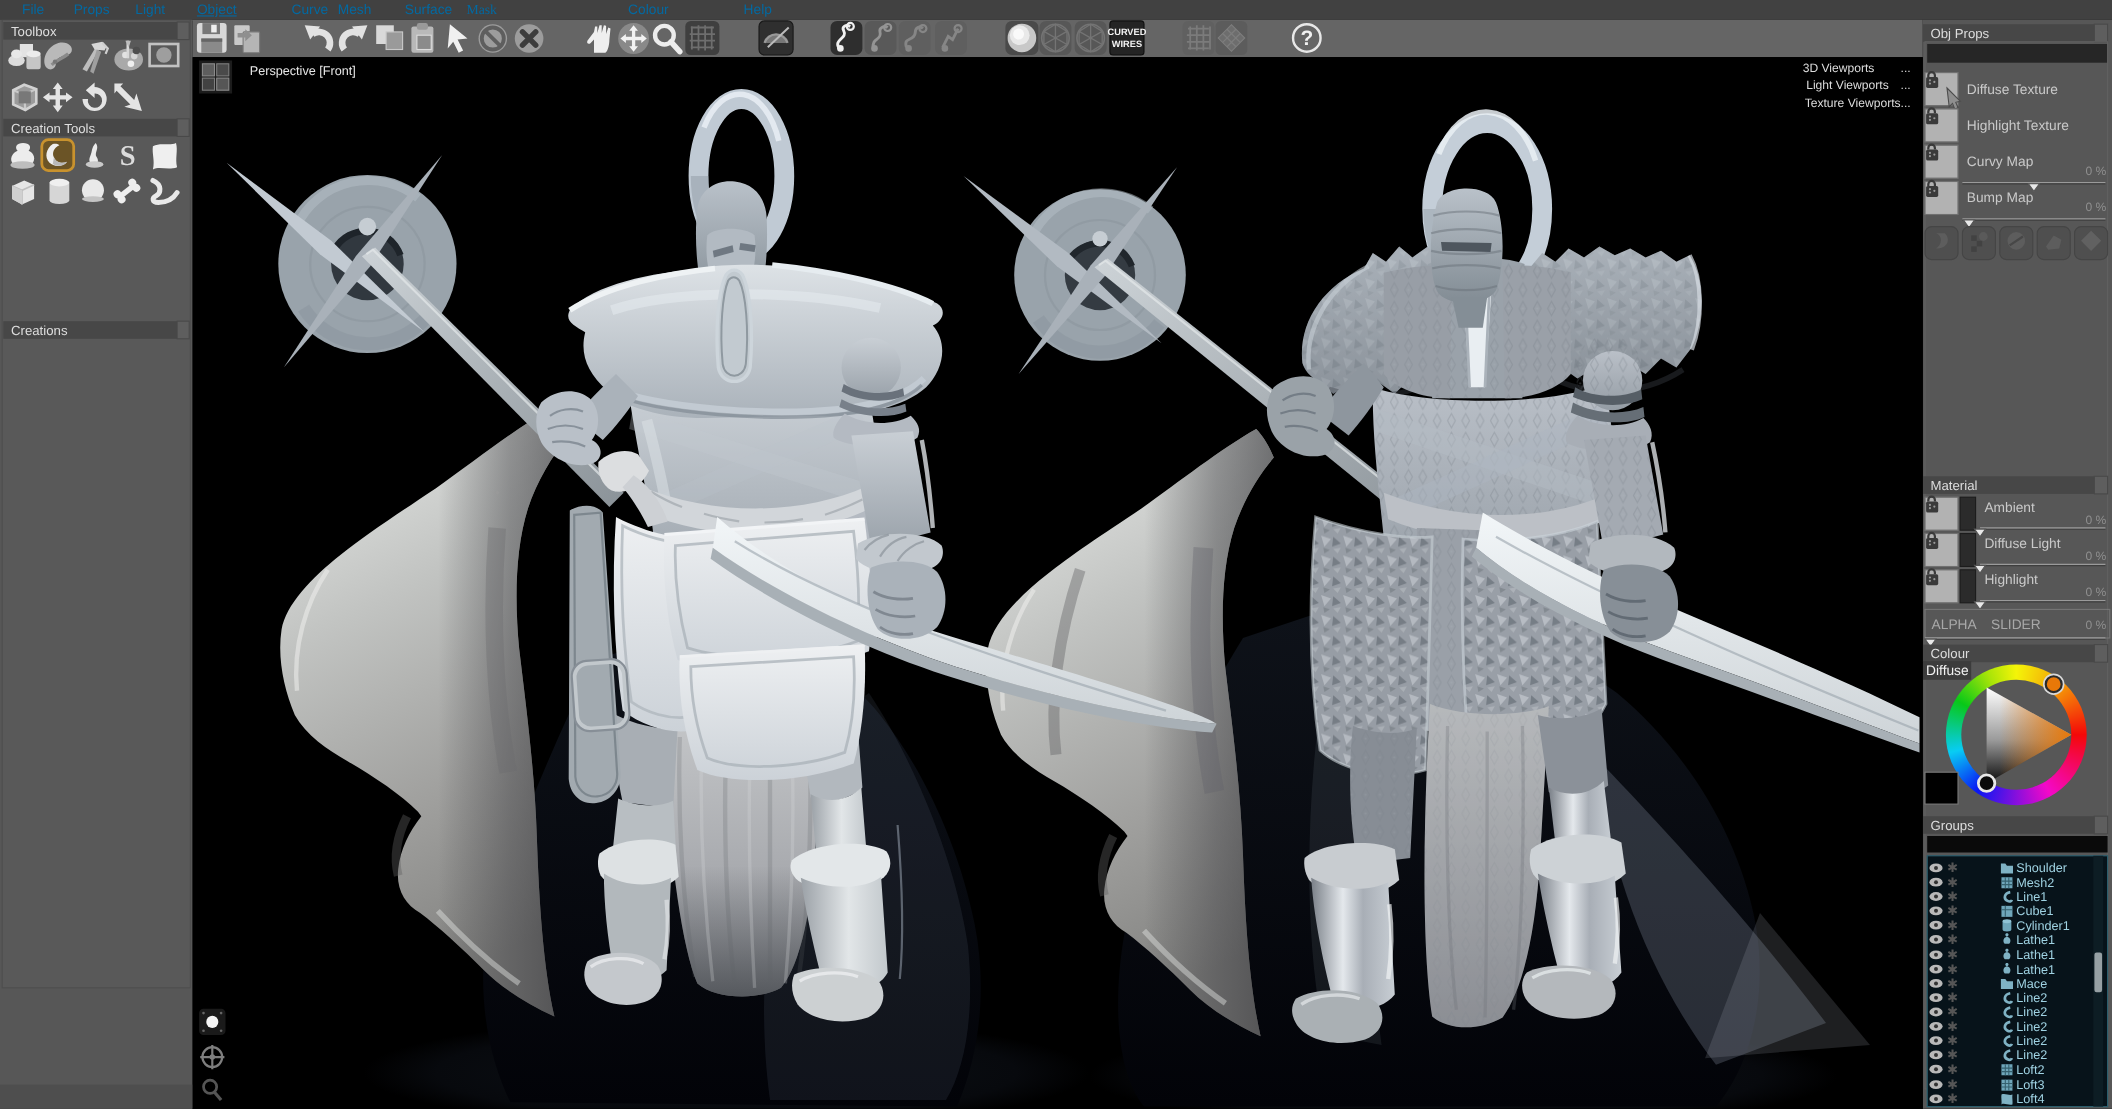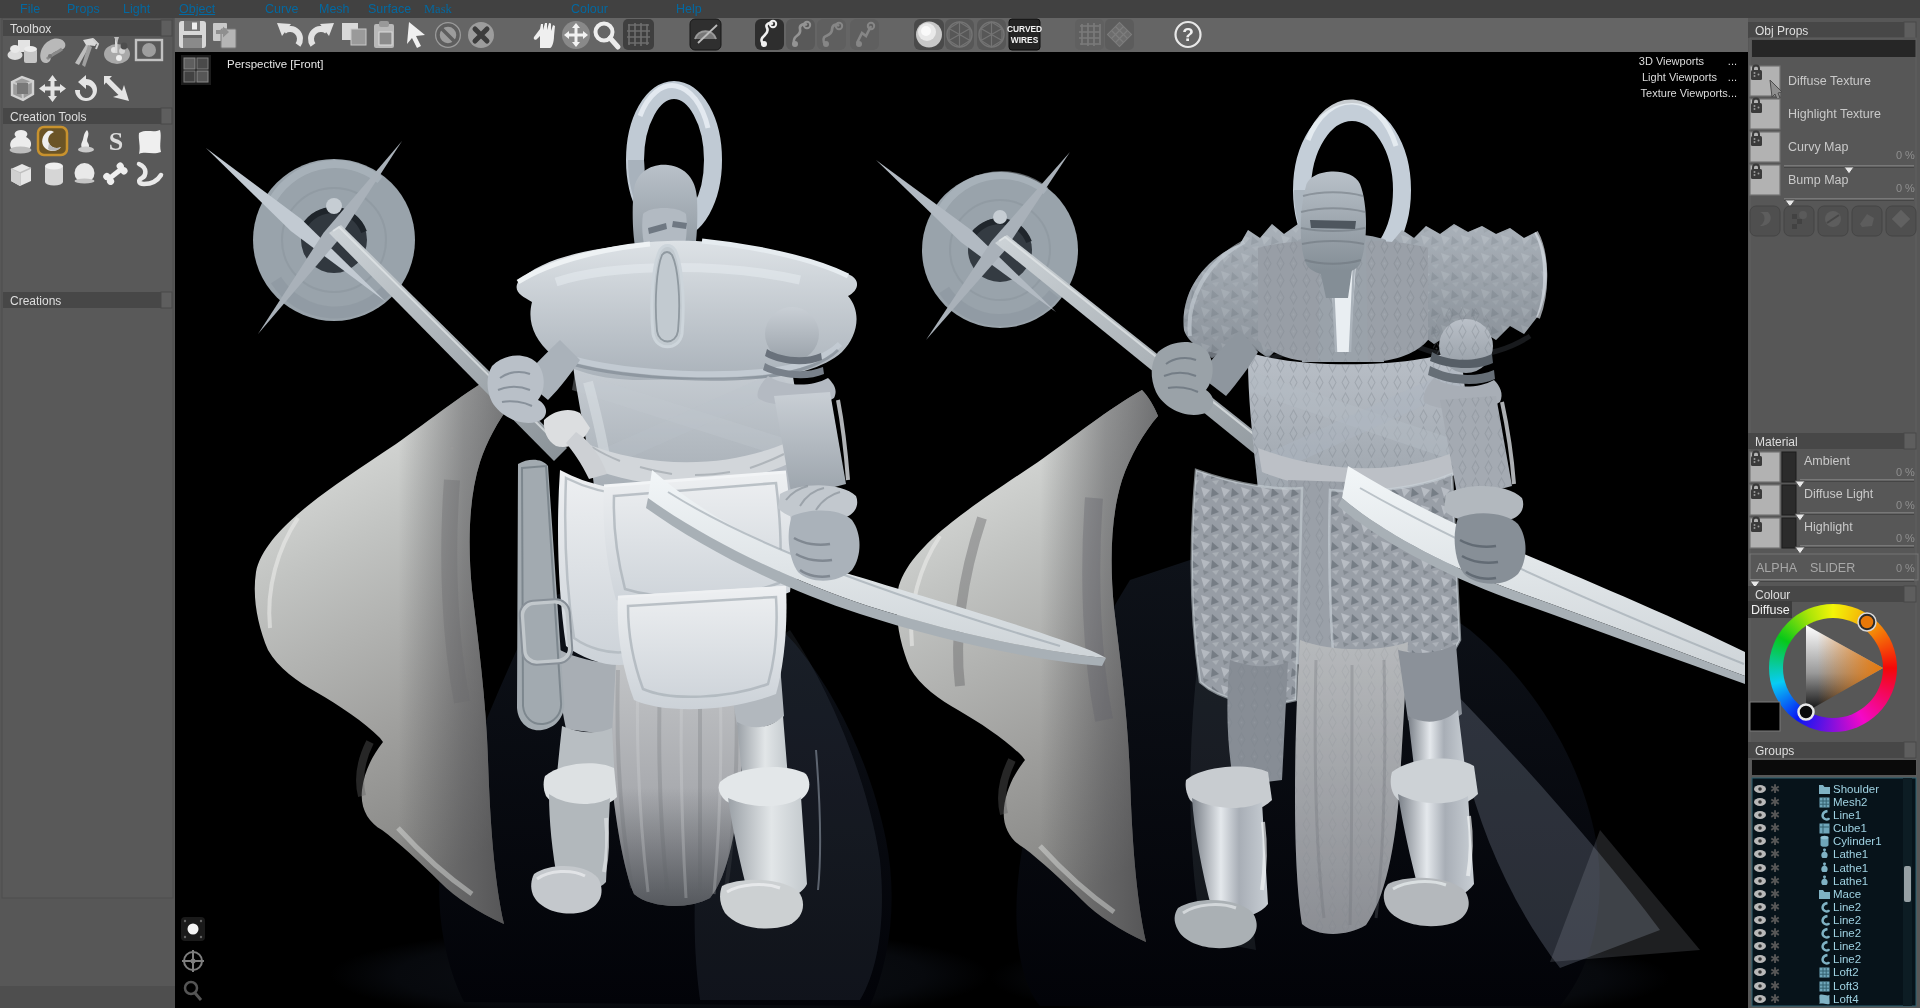--- a/index.html
+++ b/index.html
@@ -7,21 +7,21 @@
   .abs{position:absolute;}
 </style></head>
 <body>
 <div class="abs" style="left:0;top:0;width:1920px;height:18px;background:#414141;"></div>
 <div class="abs" style="left:0;top:0;width:1920px;height:18px;color:#0369a1;font-size:12.5px;">
 <span class="abs" style="left:20px;top:2px;">File</span>
 <span class="abs" style="left:67px;top:2px;">Props</span>
 <span class="abs" style="left:123px;top:2px;">Light</span>
 <span class="abs" style="left:179px;top:2px;text-decoration:underline;">Object</span>
 <span class="abs" style="left:240px;top:2px;margin-left:25px;">Curve</span>
-<span class="abs" style="left:307px;top:2px;margin-left:12px;">Mesh</span>
+<span class="abs" style="left:307px;top:2px;">Mesh</span>
 <span class="abs" style="left:368px;top:2px;">Surface</span>
 <span class="abs" style="left:424px;top:2px;font-family:Liberation Serif, serif;">Mask</span>
 <span class="abs" style="left:501px;top:2px;margin-top:36px;">Texture</span>
 <span class="abs" style="left:571px;top:2px;">Colour</span>
 <span class="abs" style="left:676px;top:2px;">Help</span>
 </div>
 
 <div class="abs" style="left:0;top:18px;width:175px;height:990px;background:#575757;border-top:1px solid #6a6a6a;"></div>
 <div class="abs" style="left:175px;top:18px;width:1573px;height:34px;background:#656565;"></div>
 <div class="abs" style="left:1748px;top:18px;width:172px;height:990px;background:#575757;"></div>

